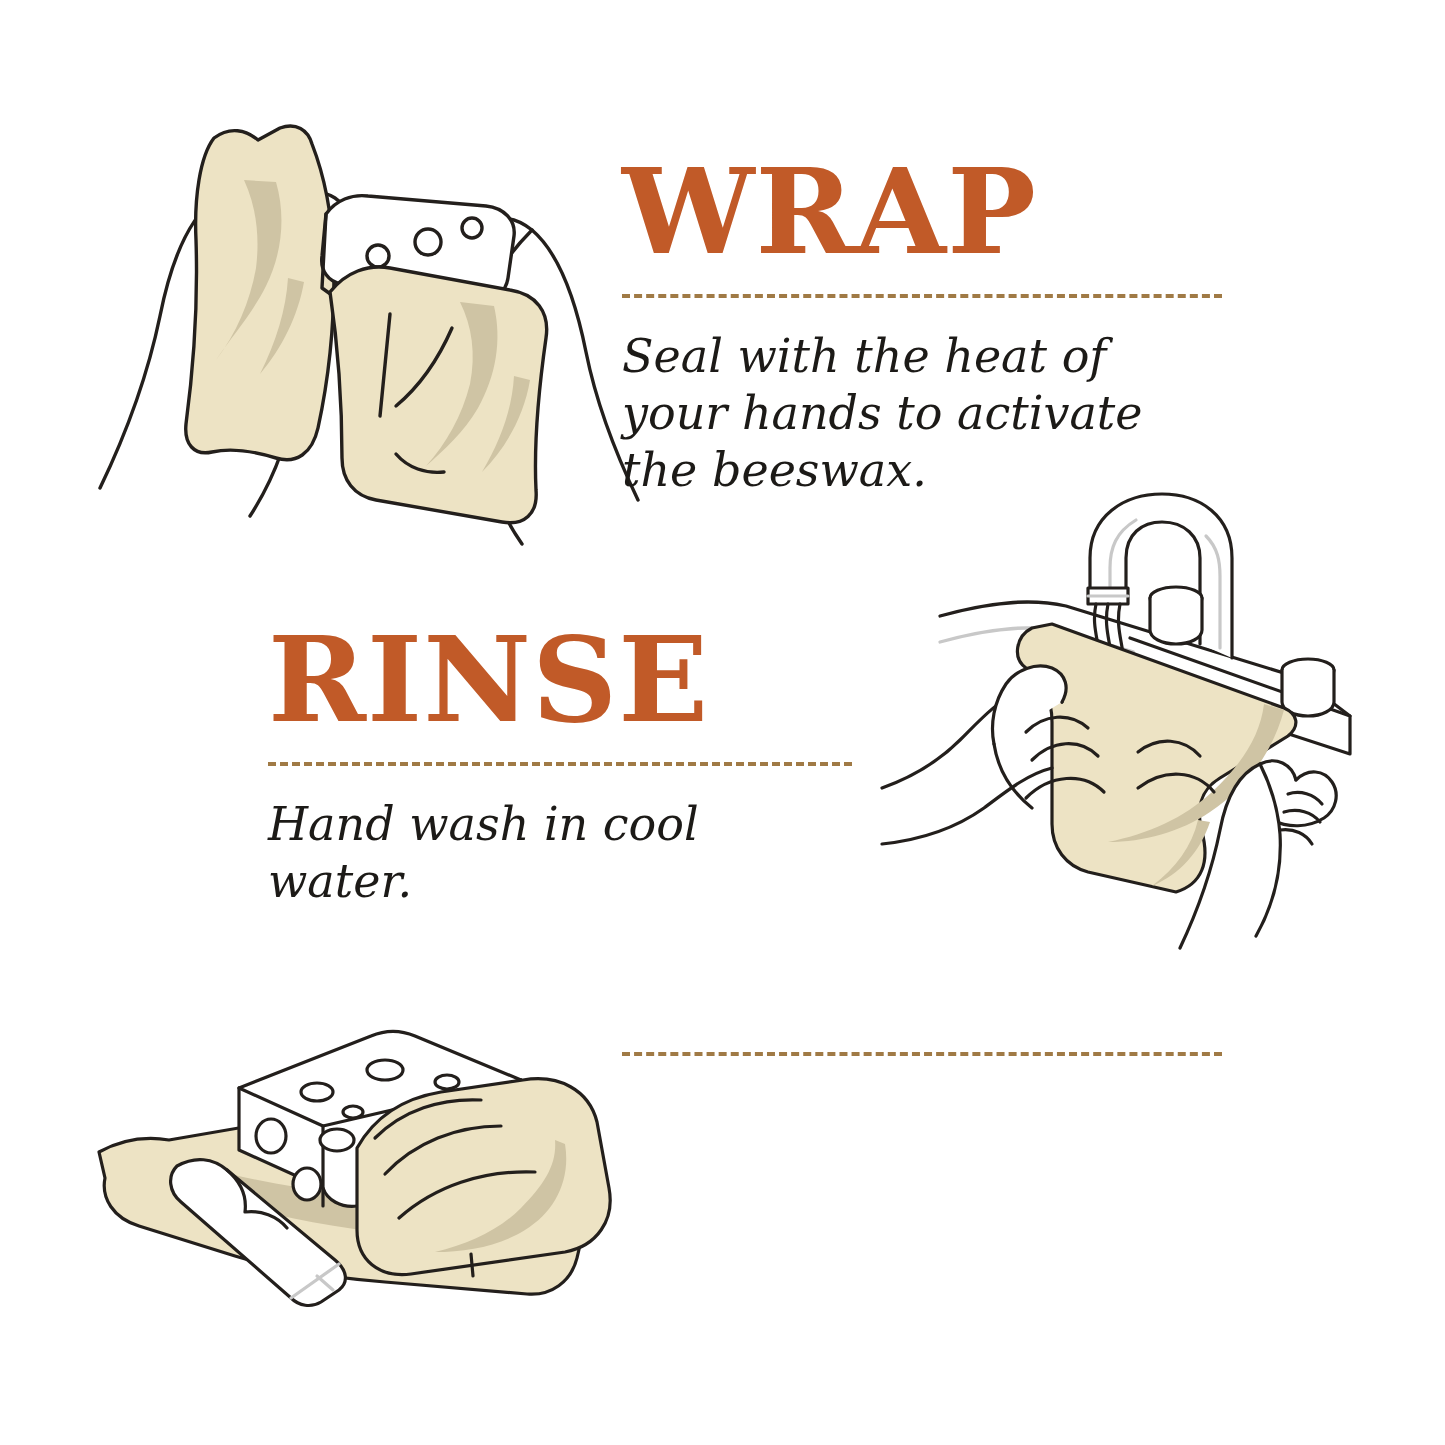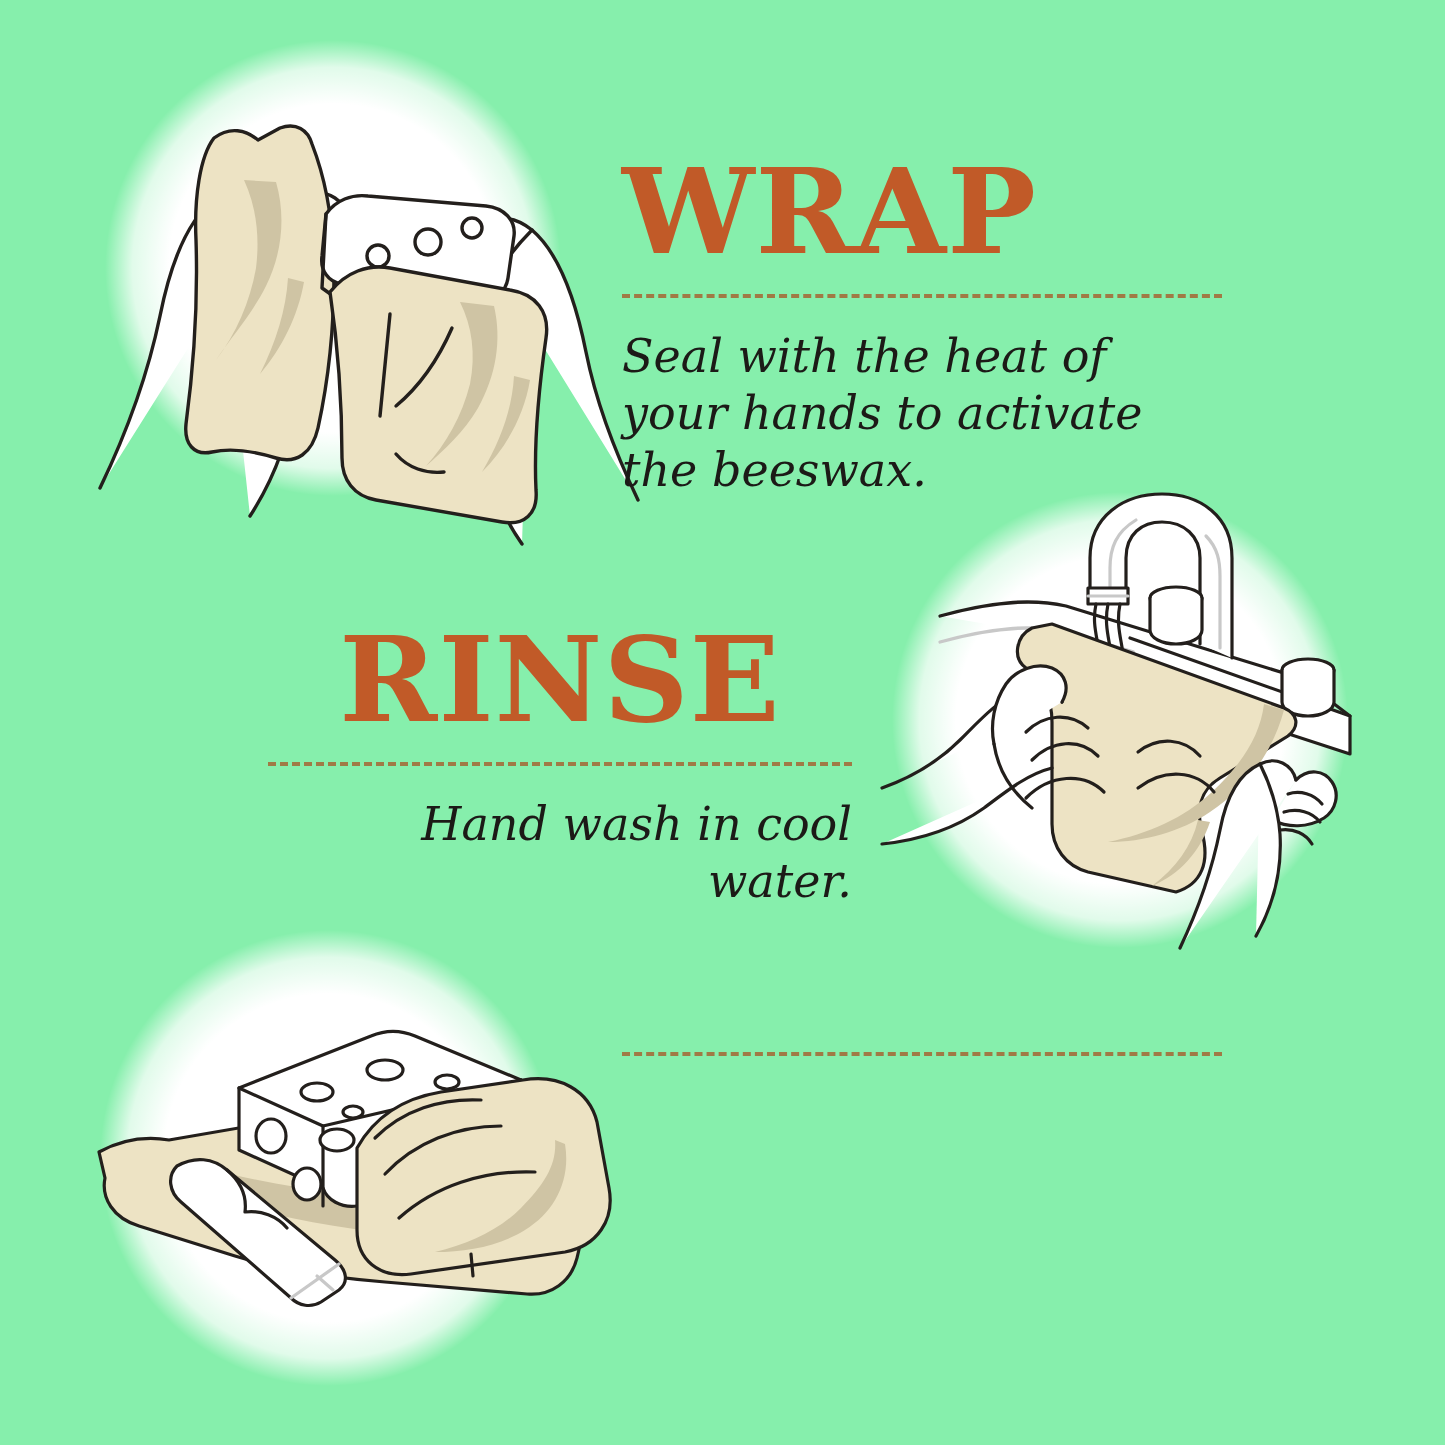--- a/index.html
+++ b/index.html
@@ -10,21 +10,21 @@
     width: 1445px;
     height: 1445px;
     background: #F5EEDA;
     font-family: "DejaVu Serif", serif;
     overflow: hidden;
   }
   #poster {
     position: relative;
     width: 1445px;
     height: 1445px;
-    background: #86efac;
+    background: #ffffff;
   }
 
   
   .step { position: absolute; }
 
   .art-wrap { position: absolute; }
   .art-wrap svg { display: block; overflow: visible; }
 
   .text-col { position: absolute; }
 
@@ -54,23 +54,23 @@
   }
 
   
   #step-wrap .art-wrap { left: 90px;  top: 30px; }
   #step-wrap .text-col { left: 622px; top: 152px; width: 600px; }
   #step-wrap .divider  { margin-top: 22px; margin-bottom: 30px; }
 
   
   #step-rinse .art-wrap { left: 880px; top: 492px; }
   #step-rinse .text-col { left: 268px; top: 620px; width: 584px; text-align: right; }
-  #step-rinse .heading  { text-align: center; }
+  #step-rinse .heading  { text-align: left; }
   #step-rinse .divider  { margin-top: 22px; margin-bottom: 30px; }
-  #step-rinse .body-text{ text-align: right; }
+  #step-rinse .body-text{ text-align: left; }
 
   
   #step-reuse .art-wrap { left: 85px;  top: 930px; }
   #step-reuse .text-col { left: 622px; top: 1030px; width: 600px; }
   #step-reuse .divider  { margin-top: 22px; margin-bottom: 30px; }
 </style>
 </head>
 <body>
 
 <div id="poster">

